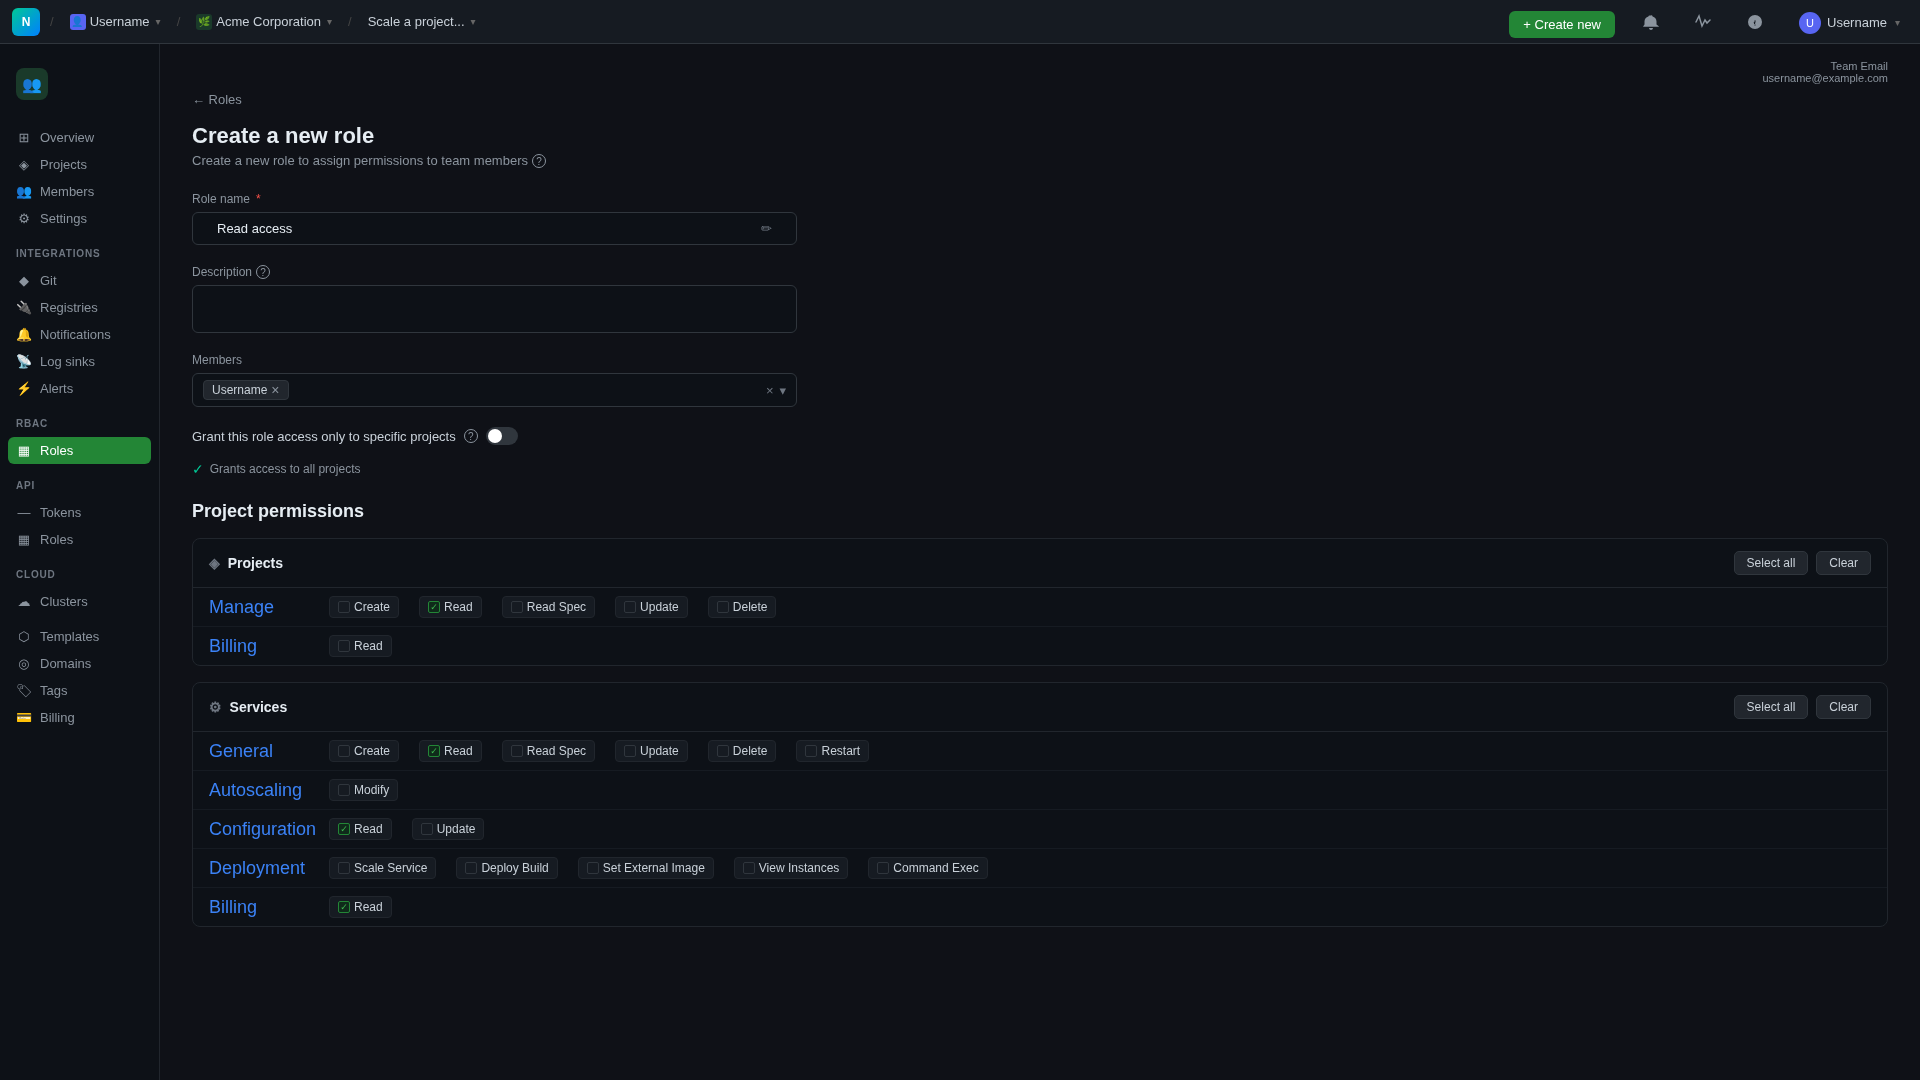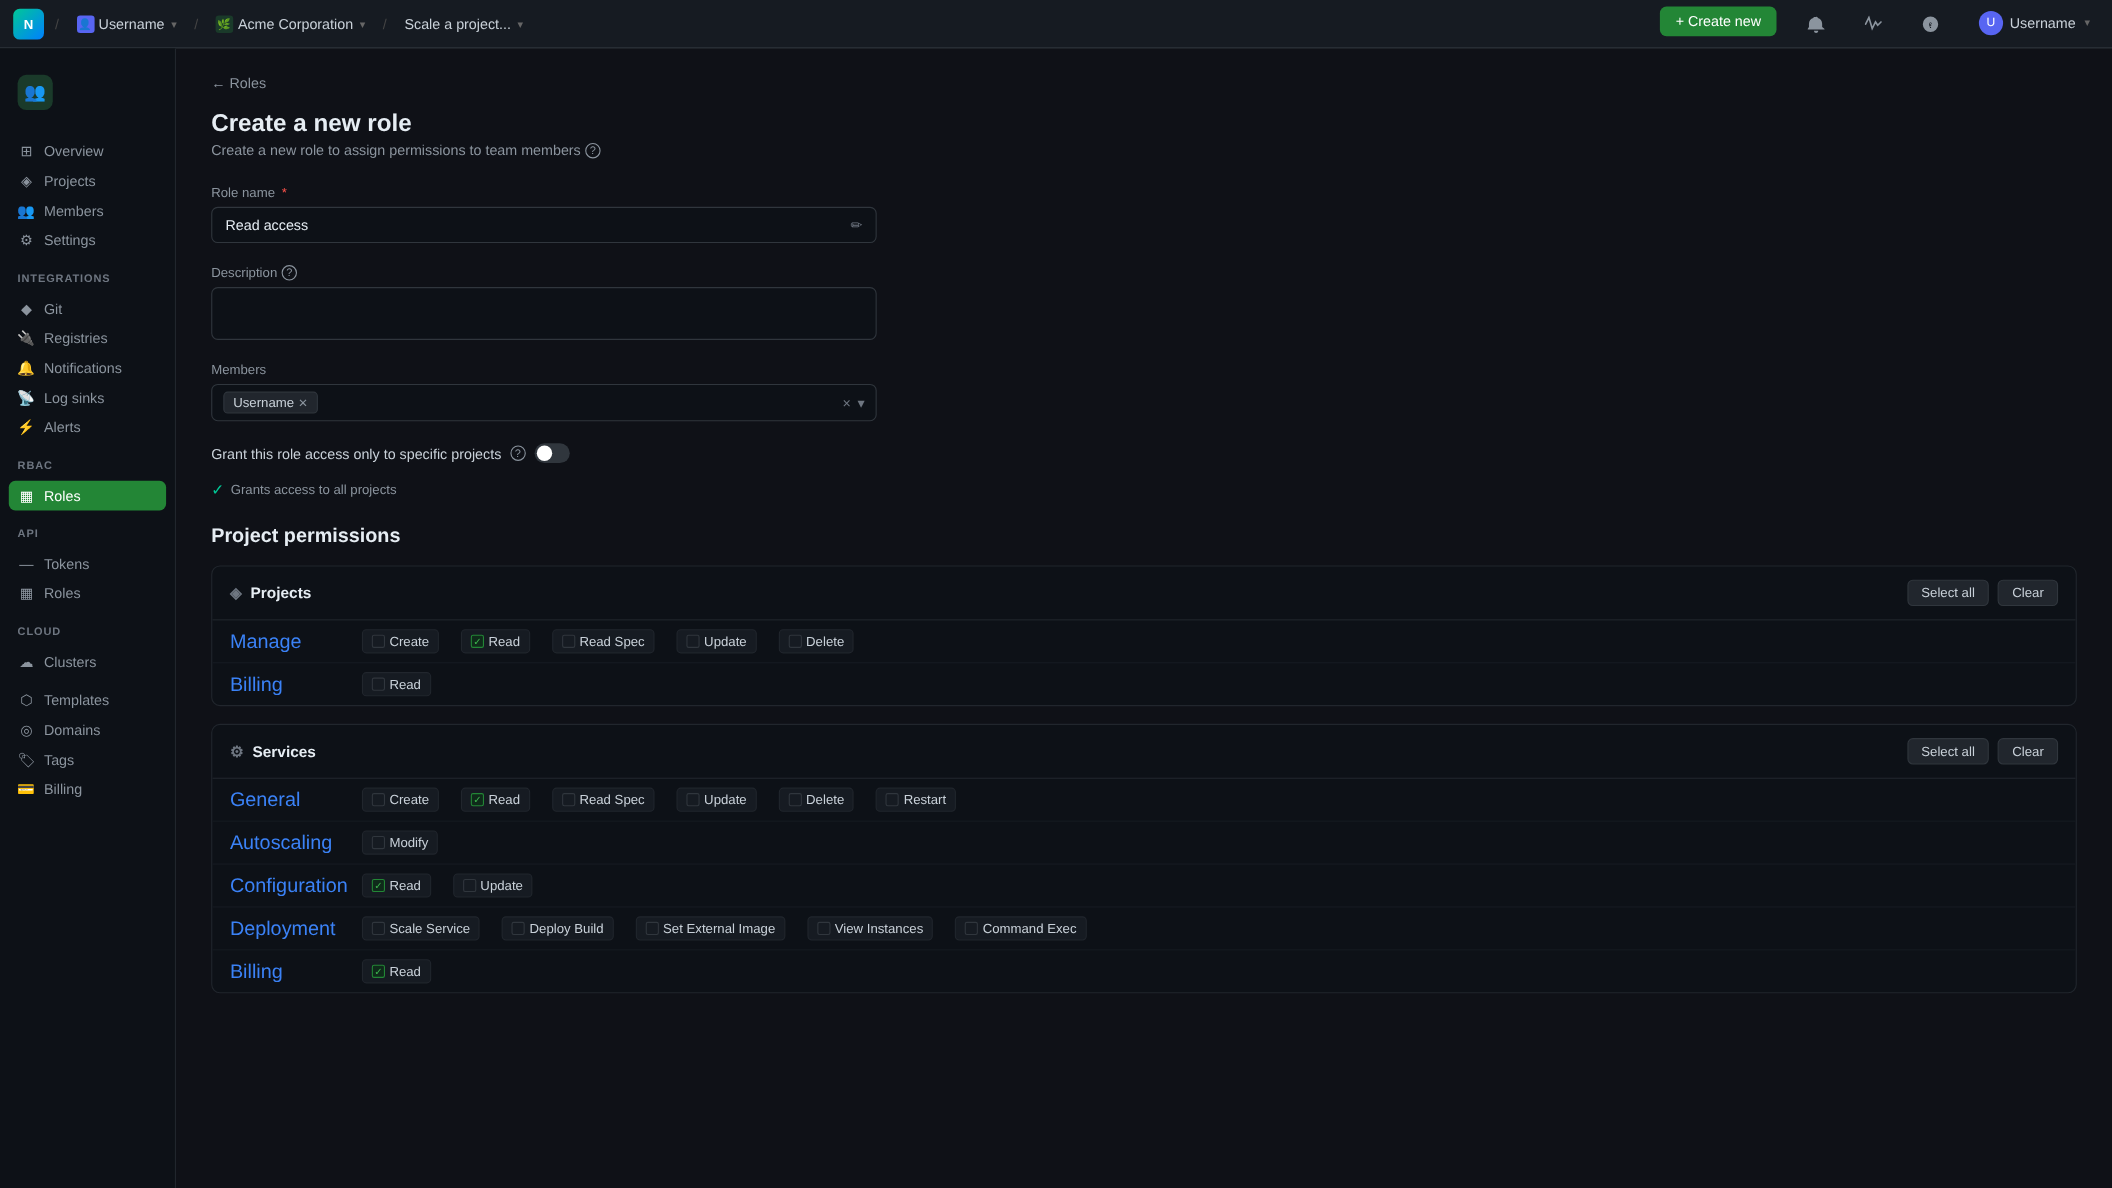--- a/index.html
+++ b/index.html
@@ -6,21 +6,21 @@
     body { background: #0f1117; color: #c9d1d9; font-family: -apple-system, BlinkMacSystemFont, 'Segoe UI', sans-serif; font-size: 13px; height: 1080px; overflow: hidden; }
 
     
     .topnav { display: flex; align-items: center; background: #161b22; border-bottom: 1px solid #30363d; height: 44px; padding: 0 12px; gap: 8px; }
     .topnav-logo { width: 28px; height: 28px; background: linear-gradient(135deg, #00c896, #0080ff); border-radius: 6px; display: flex; align-items: center; justify-content: center; font-weight: bold; color: white; font-size: 12px; flex-shrink: 0; }
     .topnav-sep { color: #444; margin: 0 2px; }
     .topnav-crumb { display: flex; align-items: center; gap: 4px; color: #c9d1d9; font-size: 13px; cursor: pointer; padding: 4px 6px; border-radius: 4px; }
     .topnav-crumb .crumb-icon { width: 16px; height: 16px; border-radius: 3px; background: #5865f2; display: inline-flex; align-items: center; justify-content: center; font-size: 10px; }
     .topnav-crumb .crumb-icon.acme { background: #1a3a2a; color: #00c896; }
     .chevron-icon { color: #666; font-size: 10px; margin-left: 2px; }
-    .topnav-right { margin-left: auto; display: flex; align-items: flex-start; gap: 20px; }
+    .topnav-right { margin-left: auto; display: flex; align-items: flex-end; gap: 20px; }
     .create-new-btn { background: #238636; color: white; border: none; border-radius: 6px; padding: 6px 14px; font-size: 13px; cursor: pointer; display: flex; align-items: center; gap: 4px; font-weight: 500; }
     .topnav-icon-btn { width: 32px; height: 32px; background: transparent; border: none; border-radius: 6px; cursor: pointer; display: flex; align-items: center; justify-content: center; color: #8b949e; }
     .topnav-user { display: flex; align-items: center; gap: 6px; padding: 4px 8px; border-radius: 6px; cursor: pointer; color: #c9d1d9; }
     .topnav-user-avatar { width: 22px; height: 22px; border-radius: 50%; background: #5865f2; display: flex; align-items: center; justify-content: center; font-size: 11px; color: white; }
 
     
     .app-layout { display: flex; height: calc(1080px - 44px); }
 
     
     .sidebar { width: 160px; background: #0d1117; border-right: 1px solid #21262d; padding: 16px 8px; overflow-y: auto; flex-shrink: 0; }
@@ -39,21 +39,21 @@
 
     
     .page-title { font-size: 22px; font-weight: 600; color: #e6edf3; margin-bottom: 4px; }
     .page-subtitle { color: #8b949e; font-size: 13px; display: flex; align-items: flex-end; gap: 4px; margin-bottom: 24px; }
     .help-icon { width: 14px; height: 14px; border-radius: 50%; border: 1px solid #8b949e; display: inline-flex; align-items: center; justify-content: center; font-size: 10px; color: #8b949e; cursor: pointer; flex-shrink: 0; }
 
     
     .form-section { margin-bottom: 20px; }
     .form-label { font-size: 12px; color: #8b949e; margin-bottom: 6px; display: flex; align-items: center; gap: 4px; }
     .form-label .required { color: #f85149; margin-left: 2px; }
-    .form-input { width: 605px; background: #0d1117; border: 1px solid #30363d; border-radius: 6px; padding: 8px 12px; color: #e6edf3; font-size: 13px; outline: none; display: flex; align-items: flex-start; justify-content: space-between; }
+    .form-input { width: 605px; background: #0d1117; border: 1px solid #30363d; border-radius: 6px; padding: 8px 24px; color: #e6edf3; font-size: 13px; outline: none; display: flex; align-items: flex-start; justify-content: space-between; }
     .form-input input { background: transparent; border: none; outline: none; color: #e6edf3; font-size: 13px; flex: 1; }
     .input-icon { color: #6e7681; cursor: pointer; }
     .form-textarea { width: 605px; background: #0d1117; border: 1px solid #30363d; border-radius: 6px; padding: 8px 12px; color: #e6edf3; font-size: 13px; outline: none; min-height: 44px; resize: none; display: block; }
 
     
     .members-input { width: 605px; background: #0d1117; border: 1px solid #30363d; border-radius: 6px; padding: 6px 10px; display: flex; align-items: center; gap: 6px; }
     .member-tag { background: #21262d; border: 1px solid #30363d; border-radius: 4px; padding: 2px 8px; display: flex; align-items: center; gap: 4px; color: #c9d1d9; font-size: 12px; }
     .member-tag-remove { color: #8b949e; cursor: pointer; font-size: 14px; line-height: 1; }
     .members-input-actions { margin-left: auto; display: flex; gap: 6px; color: #6e7681; }
 
@@ -230,20 +230,26 @@
       <span>Tags</span>
     </div>
     <div class="sidebar-item">
       <span class="sidebar-item-icon">💳</span>
       <span>Billing</span>
     </div>
   </aside>
 
   <main class="main-content">
 
+    <div style="display:flex; justify-content:flex-end; align-items:flex-start; margin-top:-8px; margin-bottom:8px;">
+      <div style="text-align:right;">
+        <div style="font-size:11px; color:#8b949e;">Team Email</div>
+        <div style="font-size:11px; color:#8b949e;">username@example.com</div>
+      </div>
+    </div>
 
     <div class="breadcrumb">
       <span>← Roles</span>
     </div>
 
     <h1 class="page-title">Create a new role</h1>
     <div class="page-subtitle">
       <span>Create a new role to assign permissions to team members</span>
       <div class="help-icon">?</div>
     </div>

